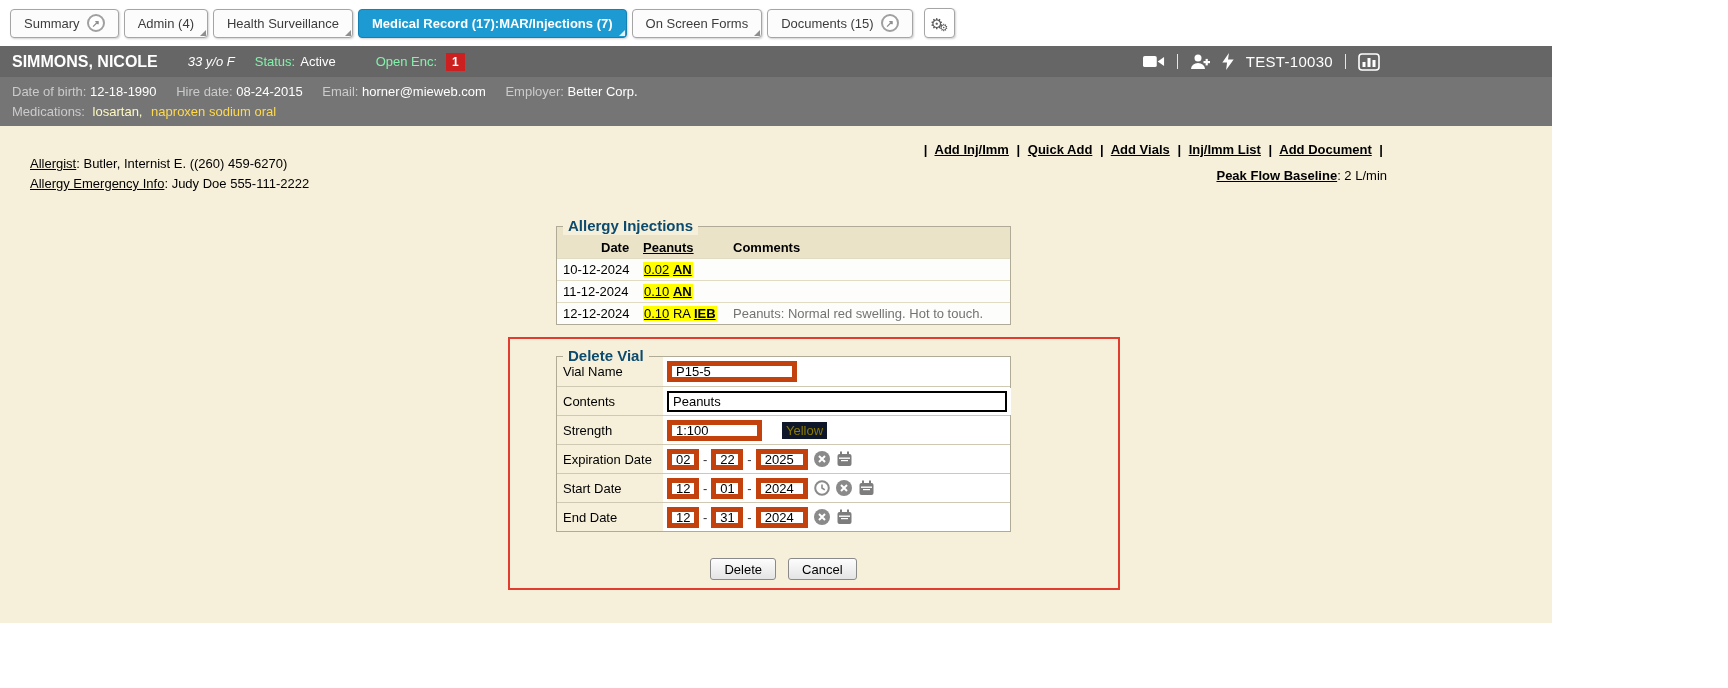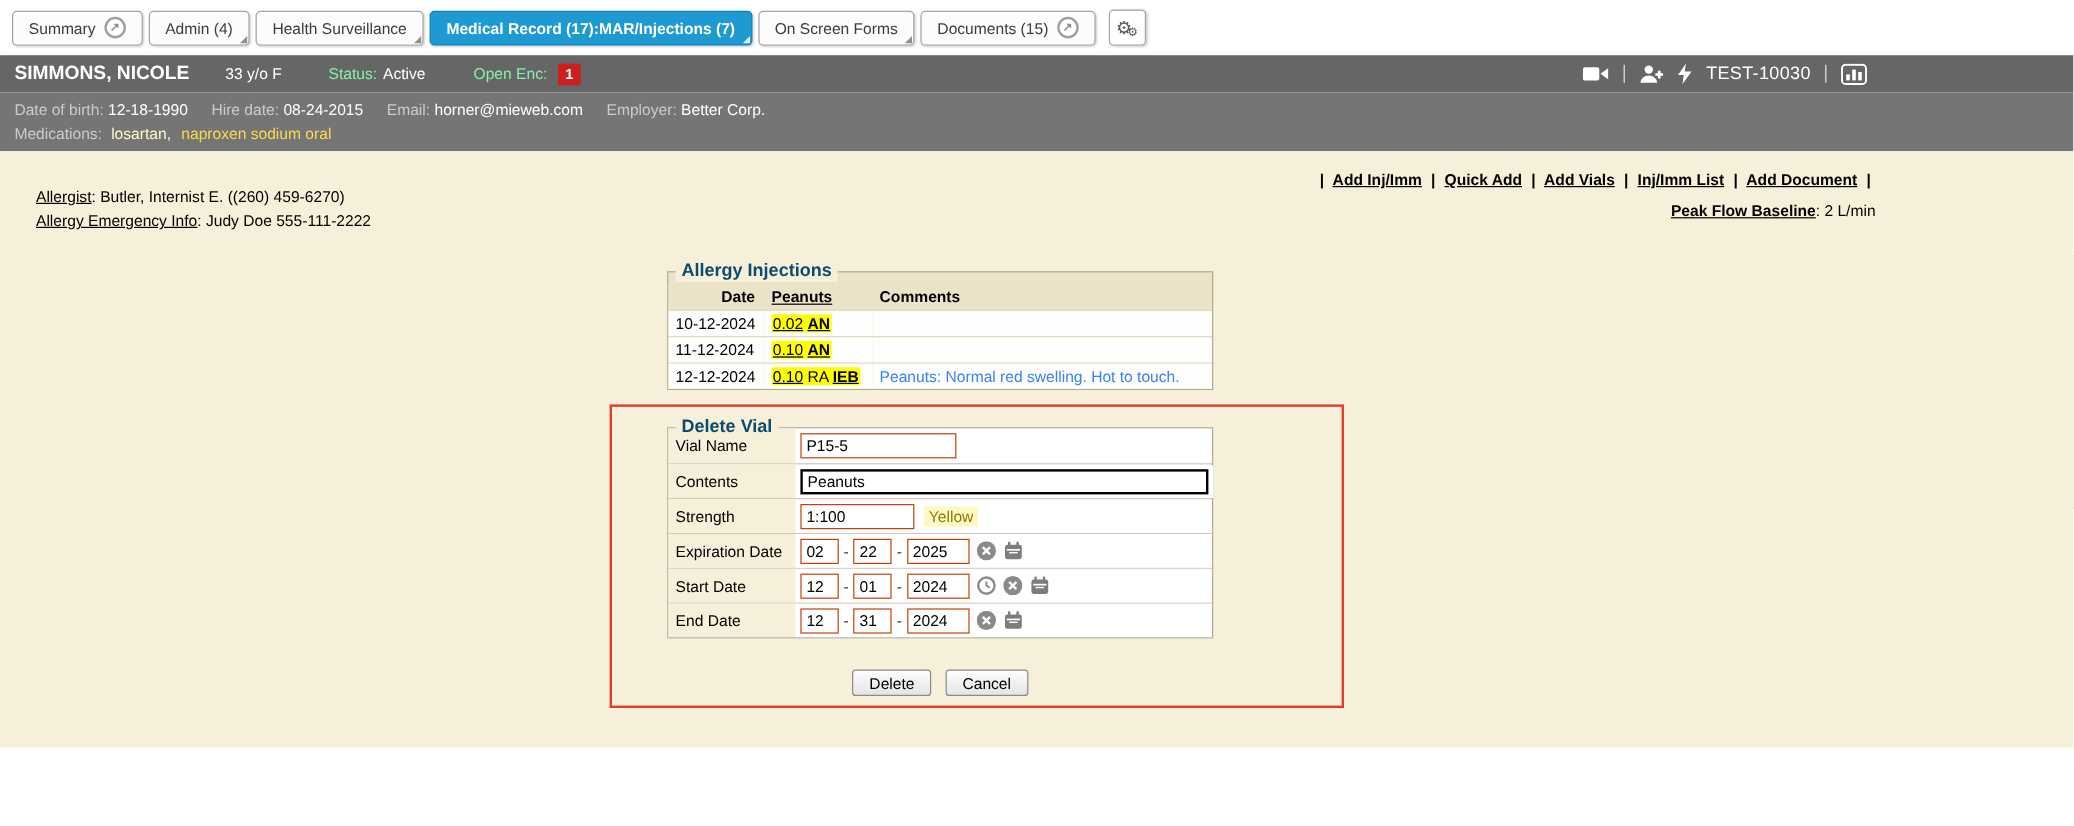--- a/index.html
+++ b/index.html
@@ -1,18 +1,18 @@
 <!DOCTYPE html>
 <html><head>
 <meta charset="utf-8">
 <style>
   * { margin:0; padding:0; box-sizing:border-box; }
   html,body { background:#fff; }
   .page {
-    position:relative; width:1728px; height:688px; overflow:hidden;
+    position:relative; width:1552px; height:688px; overflow:hidden;
     font-family:"Liberation Sans", sans-serif; background:#ffffff; color:#000;
   }
 
   
   .tabbar {
     position:absolute; top:0; left:0; right:0; height:46px; background:#ffffff;
     display:flex; align-items:center; padding-left:10px; gap:5px;
   }
   .tab {
     position:relative; display:flex; align-items:center; gap:7px;
@@ -38,21 +38,21 @@
   }
   .gear-g1 { font-size:15px; line-height:1; }
   .gear-g2 { font-size:10px; line-height:1; margin-left:-4px; margin-top:9px; }
 
   
   .patient-bar {
     position:absolute; top:46px; left:0; right:0; height:31px; background:#666666;
     color:#fff; display:flex; align-items:center; padding:0 12px; font-size:13px;
   }
   .pt-name { font-size:16px; font-weight:bold; margin-right:30px; }
-  .pt-age { margin-right:39px; }
+  .pt-age { margin-right:20px;font-style:italic; }
   .bar-label { color:#86efac; margin-right:5px; }
   .bar-value { color:#fff; margin-right:40px; }
   .enc-badge {
     background:#cc1f1f; color:#fff; font-size:12px; font-weight:bold;
     padding:2px 6px; margin-left:4px; cursor:pointer;
   }
   .pt-right { margin-left:auto; display:flex; align-items:center; gap:12px; padding-right:160px; }
   .vdiv { width:1px; height:15px; background:#e6e6e6; }
   .station-id { font-size:15px; letter-spacing:.3px; }
   .icon-btn { display:flex; align-items:center; cursor:pointer; }
@@ -88,38 +88,38 @@
   .fs.injections { left:556px; top:100px; width:455px; background:#ebe3c8; padding-top:10px; }
   .inj-table { width:100%; border-collapse:collapse; font-size:13px; }
   .inj-table th { text-align:left; padding:3px 6px; background:#ebe3c8; font-weight:bold; }
   .inj-table th.col-date { width:80px;padding-left:44px; }
   .inj-table th.col-dose { width:90px; }
   .inj-table td { padding:3px 6px; background:#fdfdfb; border-top:1px solid #e2dbc3; white-space:nowrap; }
   .u { text-decoration:underline; cursor:pointer; }
   .hl { background:#ffff00; padding:0 1px; }
   .dose { color:#000; text-decoration:underline; cursor:pointer; }
   .codeb { color:#000; text-decoration:underline; font-weight:bold; cursor:pointer; }
-  .comment { color:#3b82f6; }
+  .comment { color:#737373; }
 
   .red-box {
     position:absolute; left:508px; top:211px; width:612px; height:253px;
     border:2px solid #e23c2e; pointer-events:none; z-index:5;
   }
 
   .fs.dv { left:556px; top:230px; width:455px; background:#fff; }
   .dv-row { display:flex; align-items:center; border-top:1px solid #cfc9b4; min-height:29px; }
   .dv-row:first-of-type { border-top:none; }
   .dv-label { width:106px; flex-shrink:0; background:#f6f0da; align-self:stretch; display:flex; align-items:center; padding:0 6px; font-size:13px; }
   .dv-value { flex:1; background:#fff; display:flex; align-items:center; gap:4px; padding:3px 4px; font-size:13px; }
-  .ti { border:1px solid #c2410c; height:21px; font-size:13px; padding:0 4px; font-family:inherit; background:#fff; }
+  .ti { border:5px solid #c2410c; height:21px; font-size:13px; padding:0 4px; font-family:inherit; background:#fff; }
   .w130 { width:130px; } .w340 { width:340px; } .w95 { width:95px; }
   .wm { width:32px; } .wd { width:32px; } .wy { width:52px; }
   .focused { border:2px solid #000; }
   .dash { color:#333; }
-  .tag-yellow { background:#fef9c3; color:#8a7a00; padding:1px 4px; font-size:13px; margin-left:4px; }
+  .tag-yellow { background:#0f172a; color:#8a7a00; padding:1px 4px; font-size:13px; margin-left:16px; }
   .fi { display:flex; align-items:center; cursor:pointer; margin-left:2px; }
 
   .form-buttons { position:absolute; left:556px; top:432px; width:455px; display:flex; justify-content:center; gap:12px; }
   .btn {
     font-family:inherit; font-size:13px; padding:2px 13px; height:22px;
     border:1px solid #8a8a8a; border-radius:3px;
     background:linear-gradient(#fdfdfd,#e4e4e4); cursor:pointer; color:#000;
   }
 </style>
 </head>

